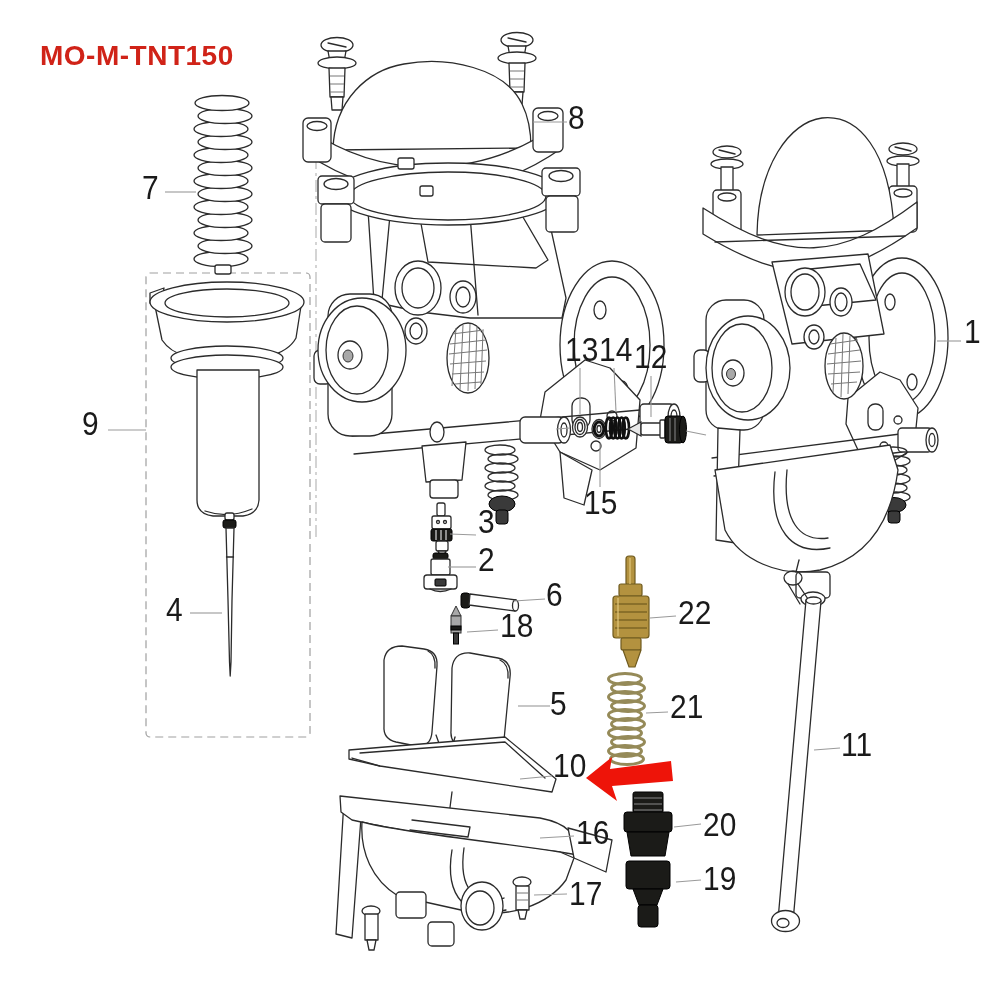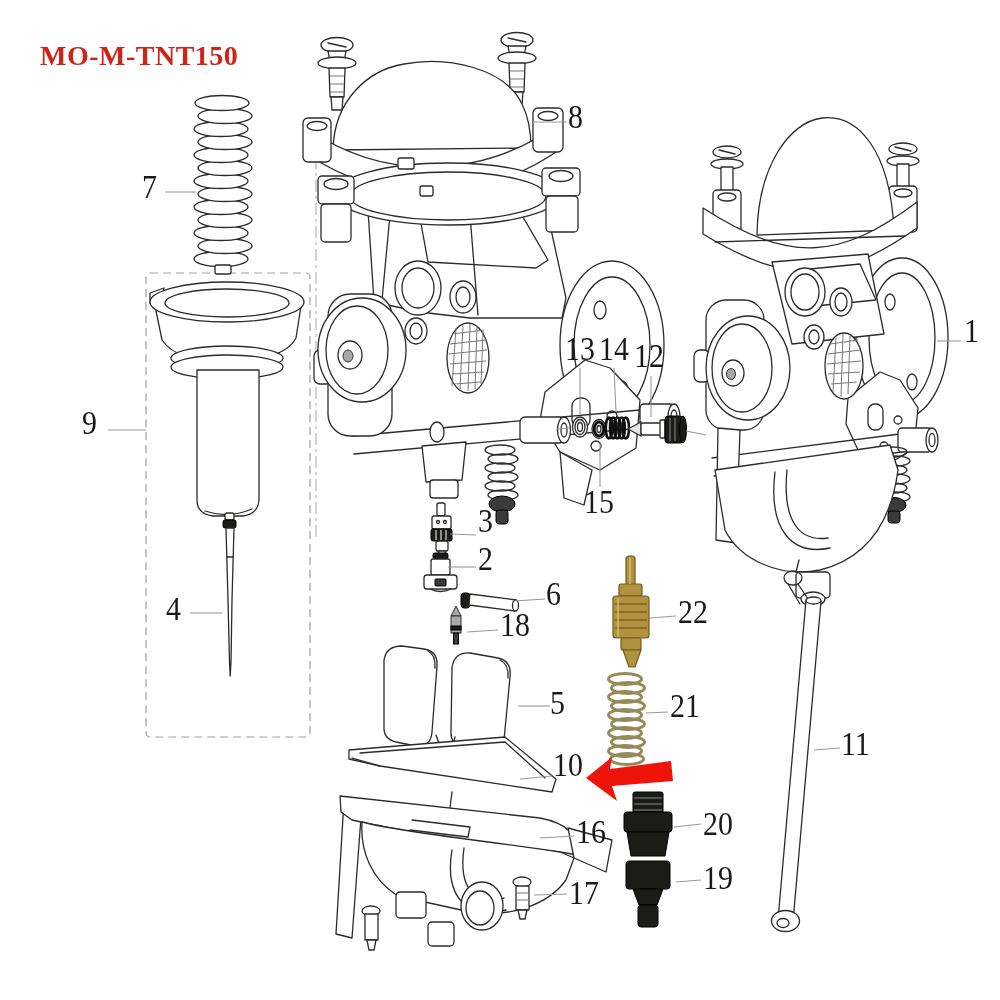--- a/index.html
+++ b/index.html
@@ -1,17 +1,17 @@
 <!DOCTYPE html>
 <html><head>
 <meta charset="utf-8">
 <style>
   html,body{margin:0;padding:0;background:#ffffff;}
   #stage{position:relative;width:1000px;height:1000px;background:#ffffff;overflow:hidden;
-         font-family:Liberation Serif, serif;}
+         font-family:Liberation Sans, sans-serif;}
   #stage svg{position:absolute;left:0;top:0;}
   .title{position:absolute;left:40px;top:40px;font-size:28px;font-weight:600;color:#d02318;
          letter-spacing:.5px;}
   .plabel{position:absolute;font-size:34px;color:#1a1a1a;line-height:1;
           transform:scaleX(.88);transform-origin:0 0;font-weight:500;}
   
   .ln{stroke:#2b2b2b;stroke-width:1.3;fill:none;stroke-linecap:round;stroke-linejoin:round;}
   .w {stroke:#2b2b2b;stroke-width:1.3;fill:#ffffff;stroke-linecap:round;stroke-linejoin:round;}
   .ldr{stroke:#9a9a9a;stroke-width:1.1;fill:none;}
   .dsh{stroke:#9f9f9f;stroke-width:1.2;fill:none;stroke-dasharray:8 5;}

